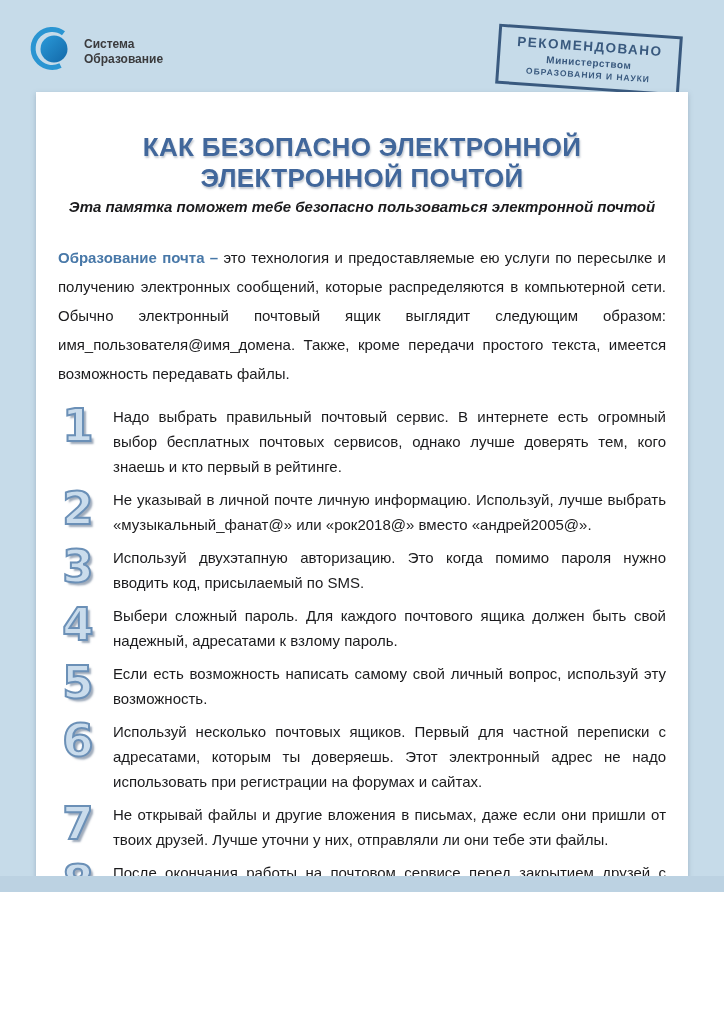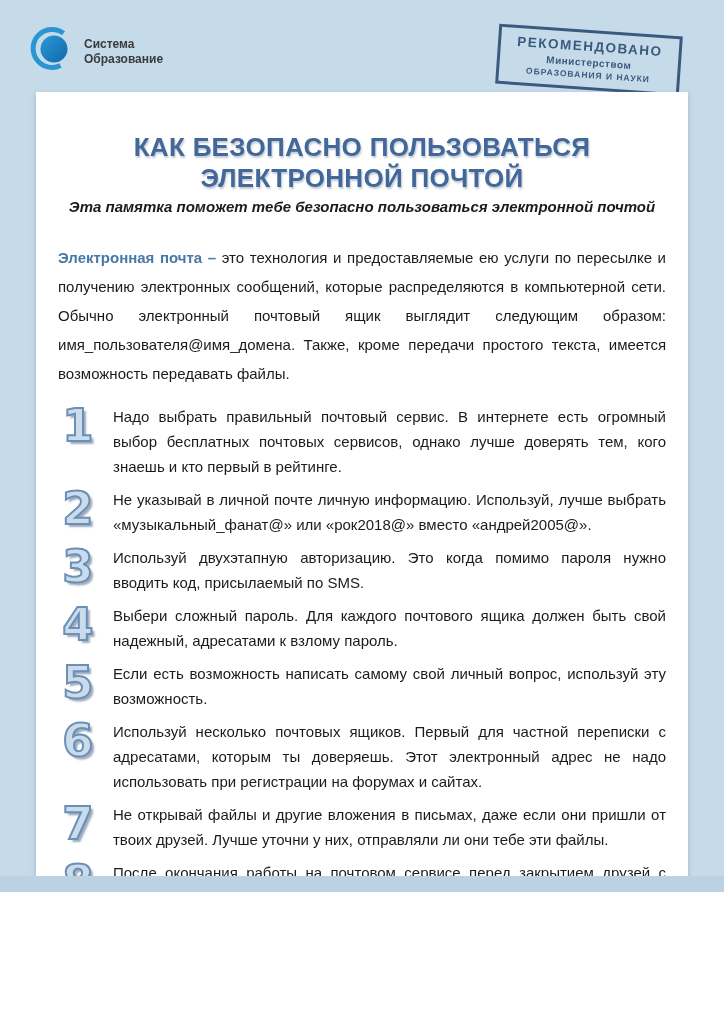--- a/index.html
+++ b/index.html
@@ -65,27 +65,27 @@
 
   <div class="stamp">
     <div class="stamp-line1">РЕКОМЕНДОВАНО</div>
     <div class="stamp-line2">Министерством</div>
     <div class="stamp-line3">образования и науки</div>
   </div>
 
   <div class="card">
 
     <div class="title">
-      <div>КАК БЕЗОПАСНО ПОЛЬЗОВАТЬСЯ</div>
+      <div>КАК БЕЗОПАСНО ЭЛЕКТРОННОЙ</div>
       <div>ЭЛЕКТРОННОЙ ПОЧТОЙ</div>
     </div>
 
     <div class="subtitle">Эта памятка поможет тебе безопасно пользоваться электронной почтой</div>
 
-    <p class="intro"><span class="intro-lead">Электронная почта – </span><span> это технология и предоставляемые ею услуги по пересылке и получению электронных сообщений, которые распределяются в компьютерной сети. Обычно электронный почтовый ящик выглядит следующим образом: имя_пользователя@имя_домена. Также, кроме передачи простого текста, имеется возможность передавать файлы.</span></p>
+    <p class="intro"><span class="intro-lead">Образование почта – </span><span> это технология и предоставляемые ею услуги по пересылке и получению электронных сообщений, которые распределяются в компьютерной сети. Обычно электронный почтовый ящик выглядит следующим образом: имя_пользователя@имя_домена. Также, кроме передачи простого текста, имеется возможность передавать файлы.</span></p>
 
 
     <div class="items">
 
       <div class="item">
         <div class="num">1</div>
         <div class="item-text">Надо выбрать правильный почтовый сервис. В интернете есть огромный выбор бесплатных почтовых сервисов, однако лучше доверять тем, кого знаешь и кто первый в рейтинге.</div>
       </div>
 
       <div class="item">

